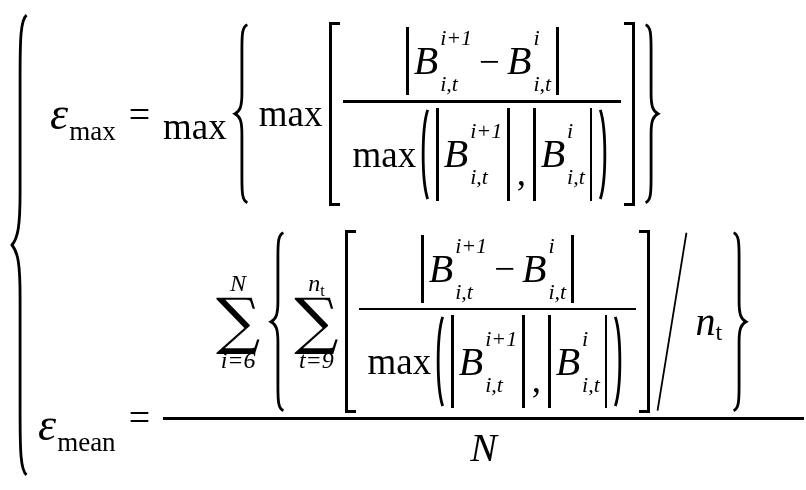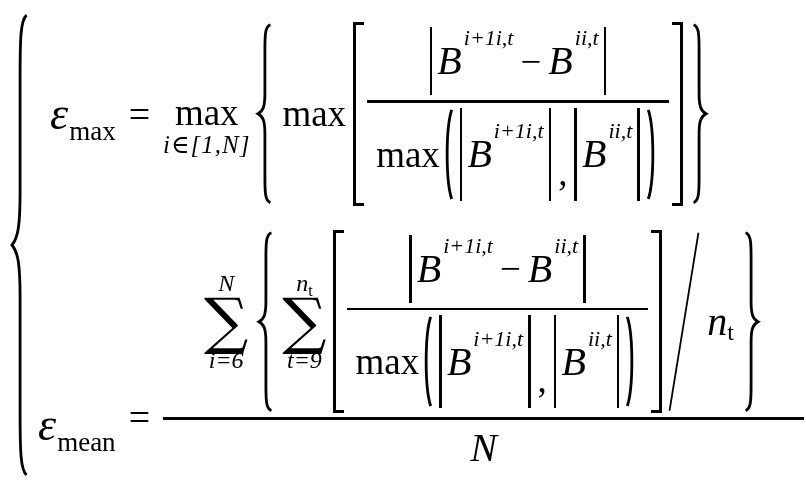--- a/index.html
+++ b/index.html
@@ -39,21 +39,21 @@
   .rel { font-size: 38px; line-height: 1; margin: 0 13px; flex: 0 0 auto; }
   .fn { font-size: 37px; line-height: 1; flex: 0 0 auto; }
   .mo { font-size: 37px; line-height: 1; margin: 0 7px; flex: 0 0 auto; }
   .comma { margin: 0 2px; align-self: flex-end; padding-bottom: 10px; }
   .munder { display: inline-flex; flex-direction: column; align-items: center;
     margin-top: 26px; flex: 0 0 auto; }
   .ulim { font-size: 25px; font-style: italic; line-height: 1.15; letter-spacing: 1px; }
   
   .bt { display: inline-flex; align-items: center; flex: 0 0 auto; }
   .bvar { font-size: 40px; font-style: italic; line-height: 1; }
-  .scr { display: inline-flex; flex-direction: row; justify-content: space-between;
+  .scr { display: inline-flex; flex-direction: column; justify-content: space-between;
     height: 68px; font-size: 22px; font-style: italic; line-height: 1;
     padding-left: 2px; }
   
   .frac { display: inline-flex; flex-direction: column; align-items: center; flex: 0 0 auto; }
   .fbar { align-self: stretch; height: 2.6px; background: #000; }
   .num, .den { display: inline-flex; align-items: center; padding: 5px 9px; }
   
   .sum { display: inline-flex; flex-direction: column; align-items: center;
     line-height: 1; flex: 0 0 auto; margin: 0 3px; }
   .sum-op { font-size: 62px; line-height: 0.82;
@@ -87,21 +87,20 @@
 
     <div class="eq eq1">
       <span class="lhs">
         <span class="gvar">ε</span>
         <span class="lsub">max</span>
       </span>
       <span class="rel">=</span>
 
       <span class="munder">
         <span class="fn">max</span>
-        <span class="ulim">i∈[1,N]</span>
       </span>
 
       <span class="stretchy brace">
         <svg viewBox="0 0 24 200" preserveAspectRatio="none" aria-hidden="true">
           <path d="M19 3 C13.5 5 13 13 13 29 L13 78 C13 92 11 97 5.5 100 C11 103 13 108 13 122 L13 171 C13 187 13.5 195 19 197" fill="none" stroke="#000" stroke-width="2.8" vector-effect="non-scaling-stroke"></path>
         </svg>
       </span>
 
       <span class="fn" style="margin:0 4px;">max</span>
 

